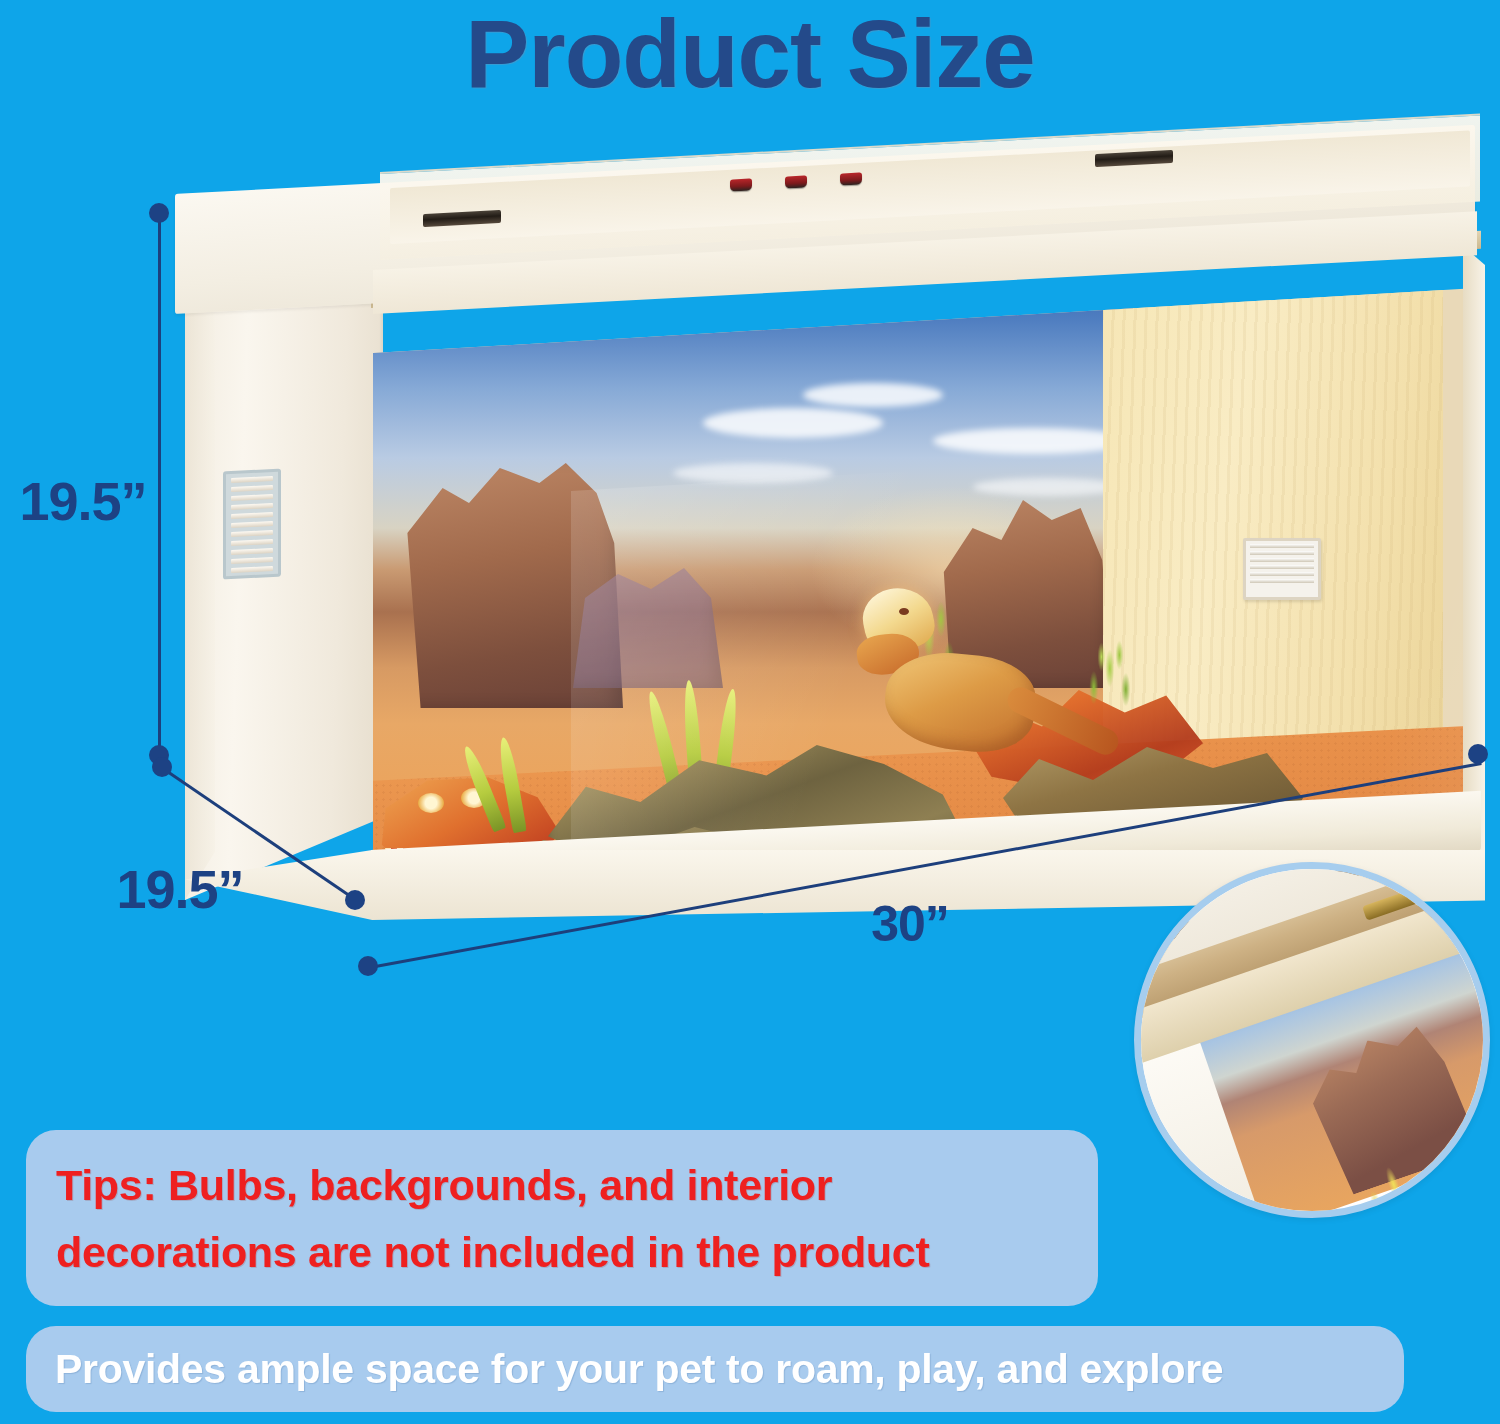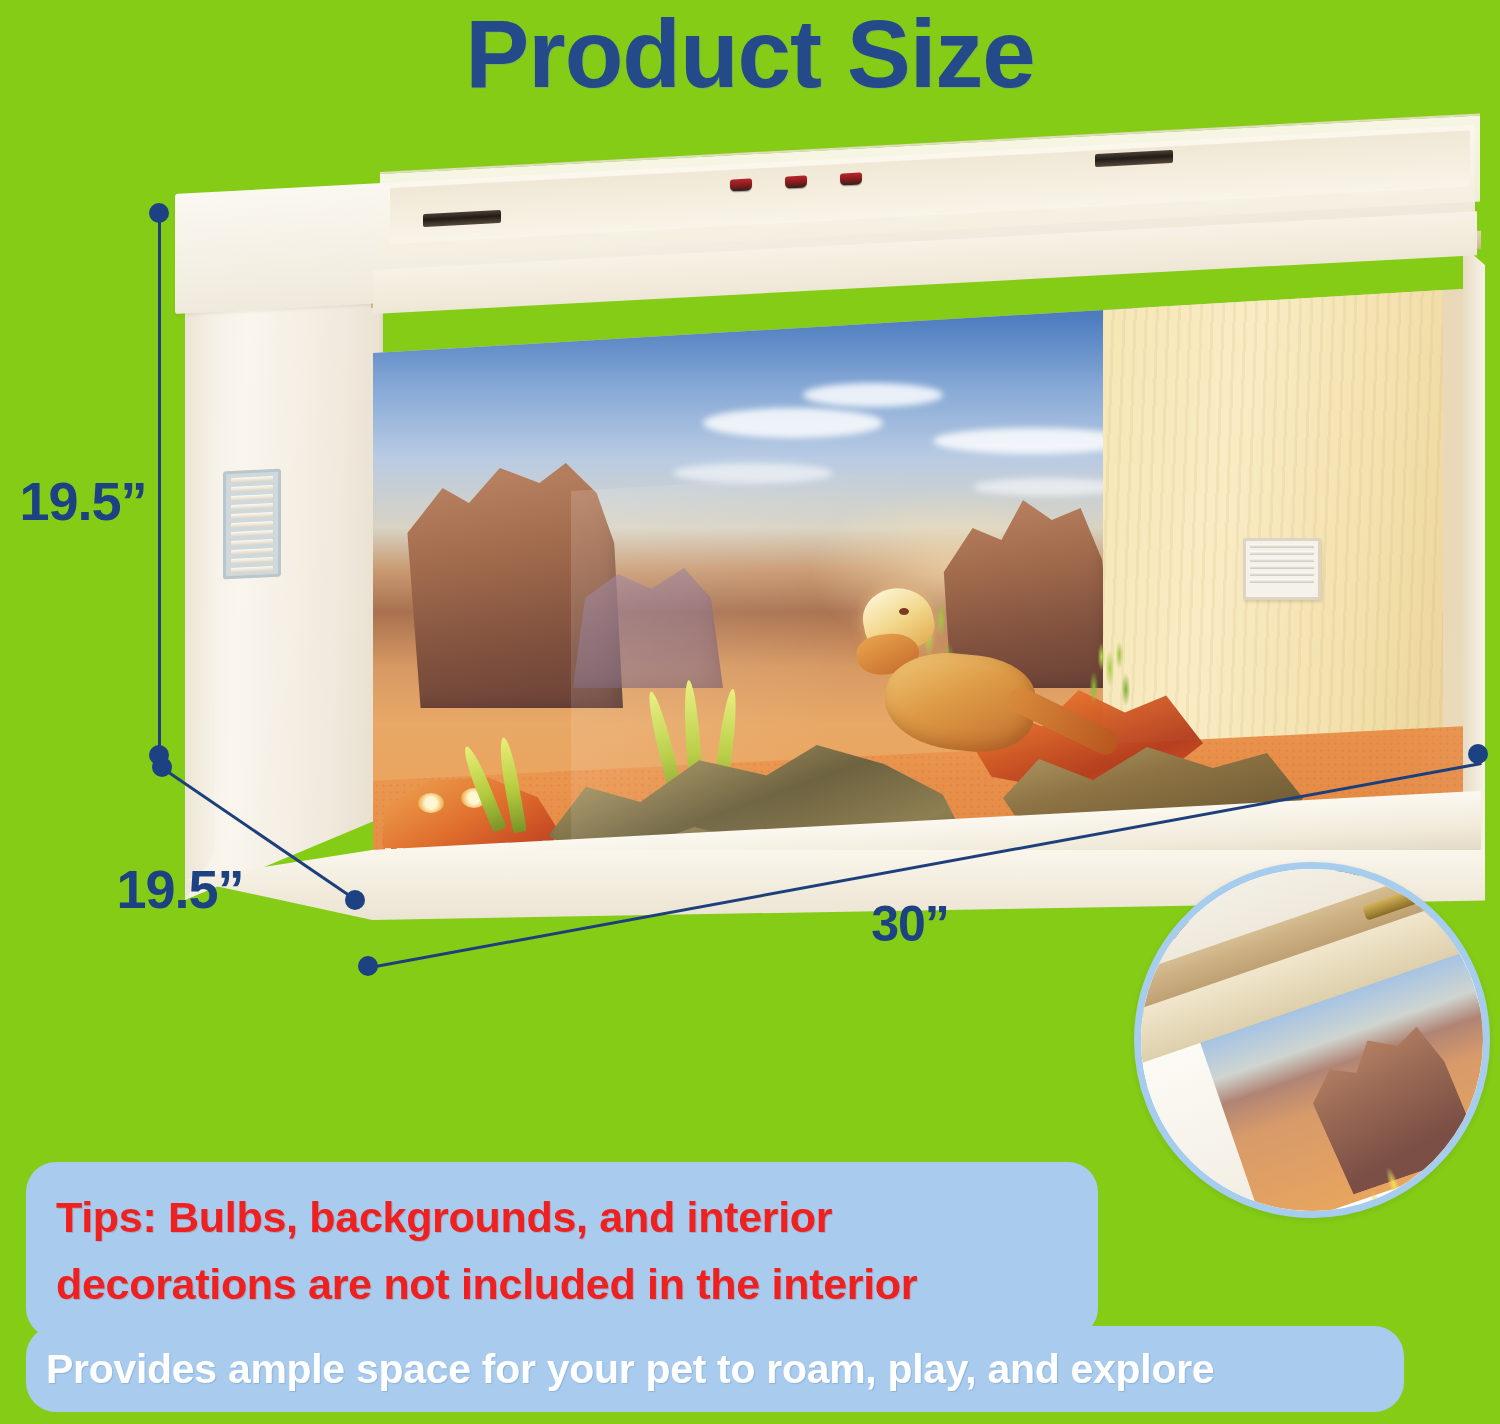--- a/index.html
+++ b/index.html
@@ -2,21 +2,21 @@
 <html><head>
 <meta charset="utf-8">
 <style>
   * { box-sizing: border-box; margin: 0; padding: 0; }
   html, body {
     width: 1500px; height: 1424px;
     background: #ffffff;
     font-family: "Liberation Sans", sans-serif;
     overflow: hidden;
   }
-  #page { position: relative; width: 1500px; height: 1424px; background: #84cc16; }
+  #page { position: relative; width: 1500px; height: 1424px; background: #0ea5e9; }
 
   
   .title {
     position: absolute; top: 4px; left: 0; width: 1500px;
     text-align: center;
     font-size: 96px; font-weight: 700; letter-spacing: -1px;
     color: #244a8a;
     line-height: 1.05;
     text-shadow: 1px 1px 0 rgba(120,140,175,.35);
   }
@@ -378,31 +378,30 @@
 
   
   .banner {
     position: absolute;
     background: #a8cbee;
     border-radius: 30px;
   }
   .banner-tips {
     left: 26px; top: 1130px; width: 1072px; height: 176px;
     padding: 22px 28px 0 30px;
-    margin-top: 32px;
   }
   .banner-tips .line {
     font-size: 43px; font-weight: 700; color: #ee2020;
     line-height: 1.55;
     letter-spacing: -0.3px;
     text-shadow: 1px 1px 0 rgba(150,60,60,.22);
   }
   .banner-space {
     left: 26px; top: 1326px; width: 1378px; height: 86px;
-    display: flex; align-items: center; padding-left: 20px;
+    display: flex; align-items: center; padding-left: 29px;
   }
   .banner-space .line {
     font-size: 41px; font-weight: 700; color: #ffffff;
     letter-spacing: -0.3px;
     text-shadow: 1px 1px 1px rgba(110,150,195,.45);
   }
 </style>
 </head>
 <body>
 
@@ -531,20 +530,20 @@
     <div class="inset-fern"></div>
     <div class="inset-board"></div>
     <div class="inset-board2"></div>
     <div class="inset-gap"></div>
     <div class="inset-lid"></div>
     <div class="inset-hinge"></div>
   </div>
 
   <div class="banner banner-tips">
     <div class="line">Tips: Bulbs, backgrounds, and interior</div>
-    <div class="line">decorations are not included in the interior</div>
+    <div class="line">decorations are not included in the product</div>
   </div>
 
   <div class="banner banner-space">
     <div class="line">Provides ample space for your pet to roam, play, and explore</div>
   </div>
 
 </div>
 
 </body></html>

